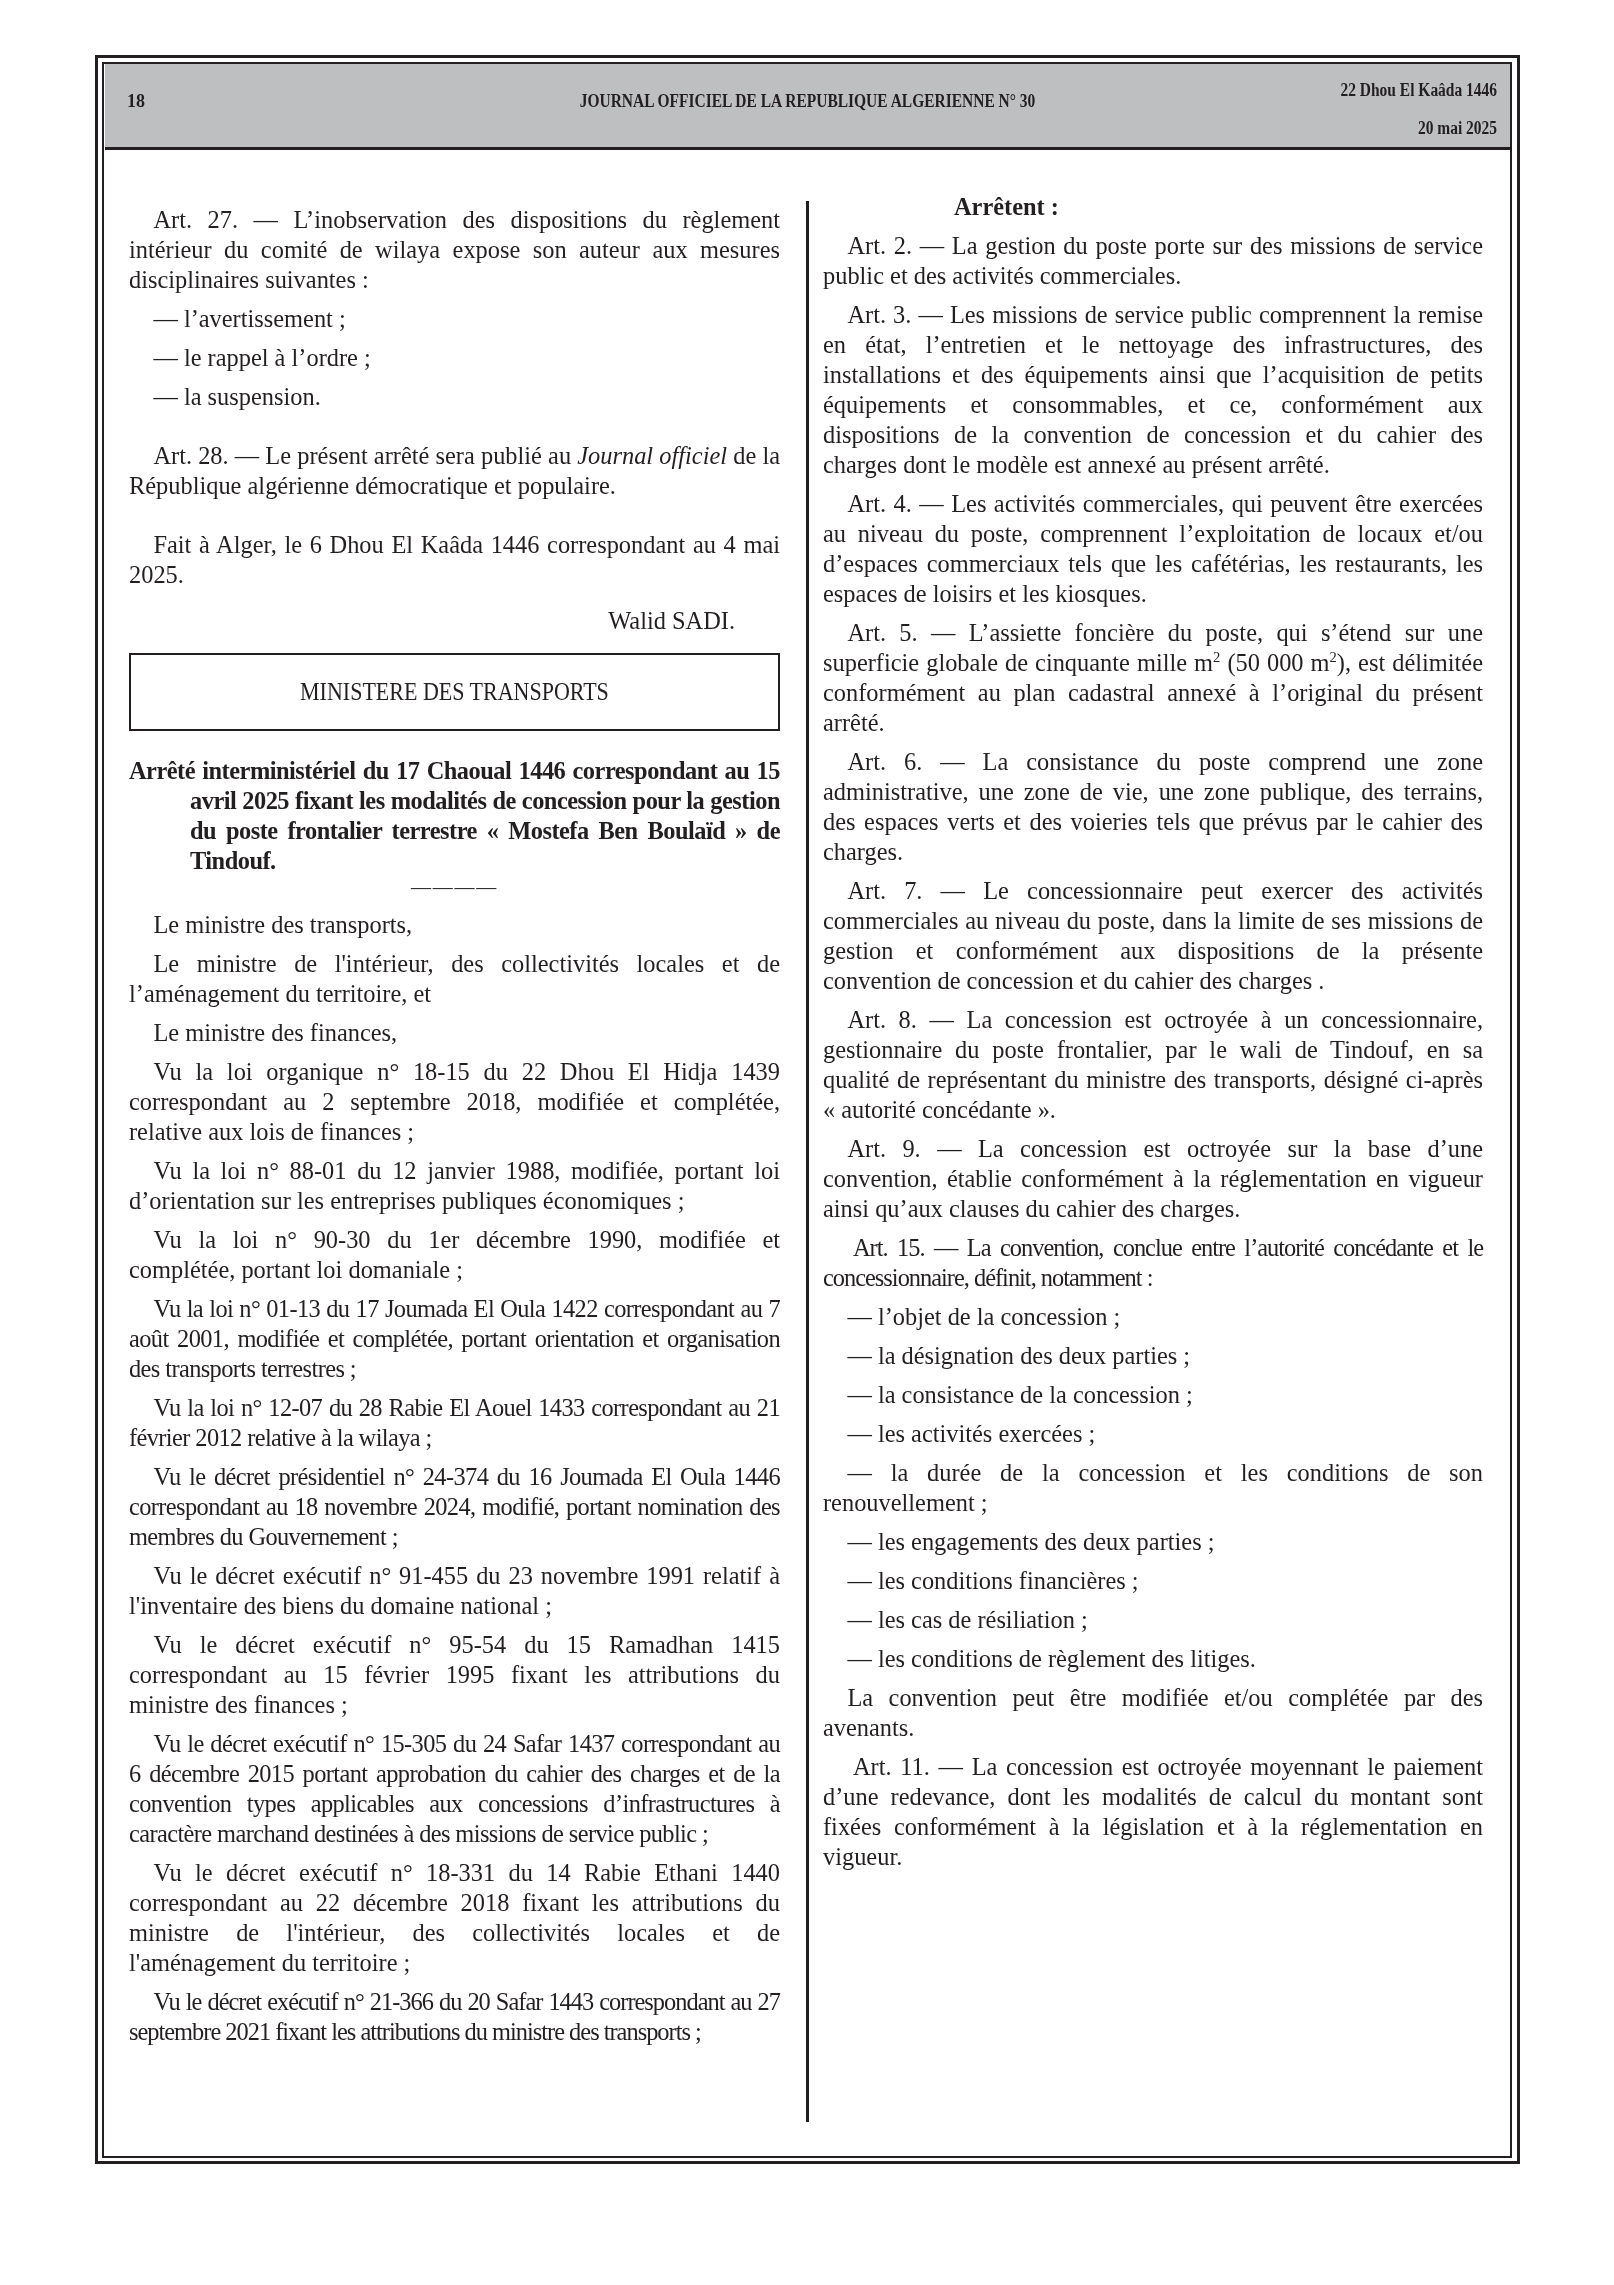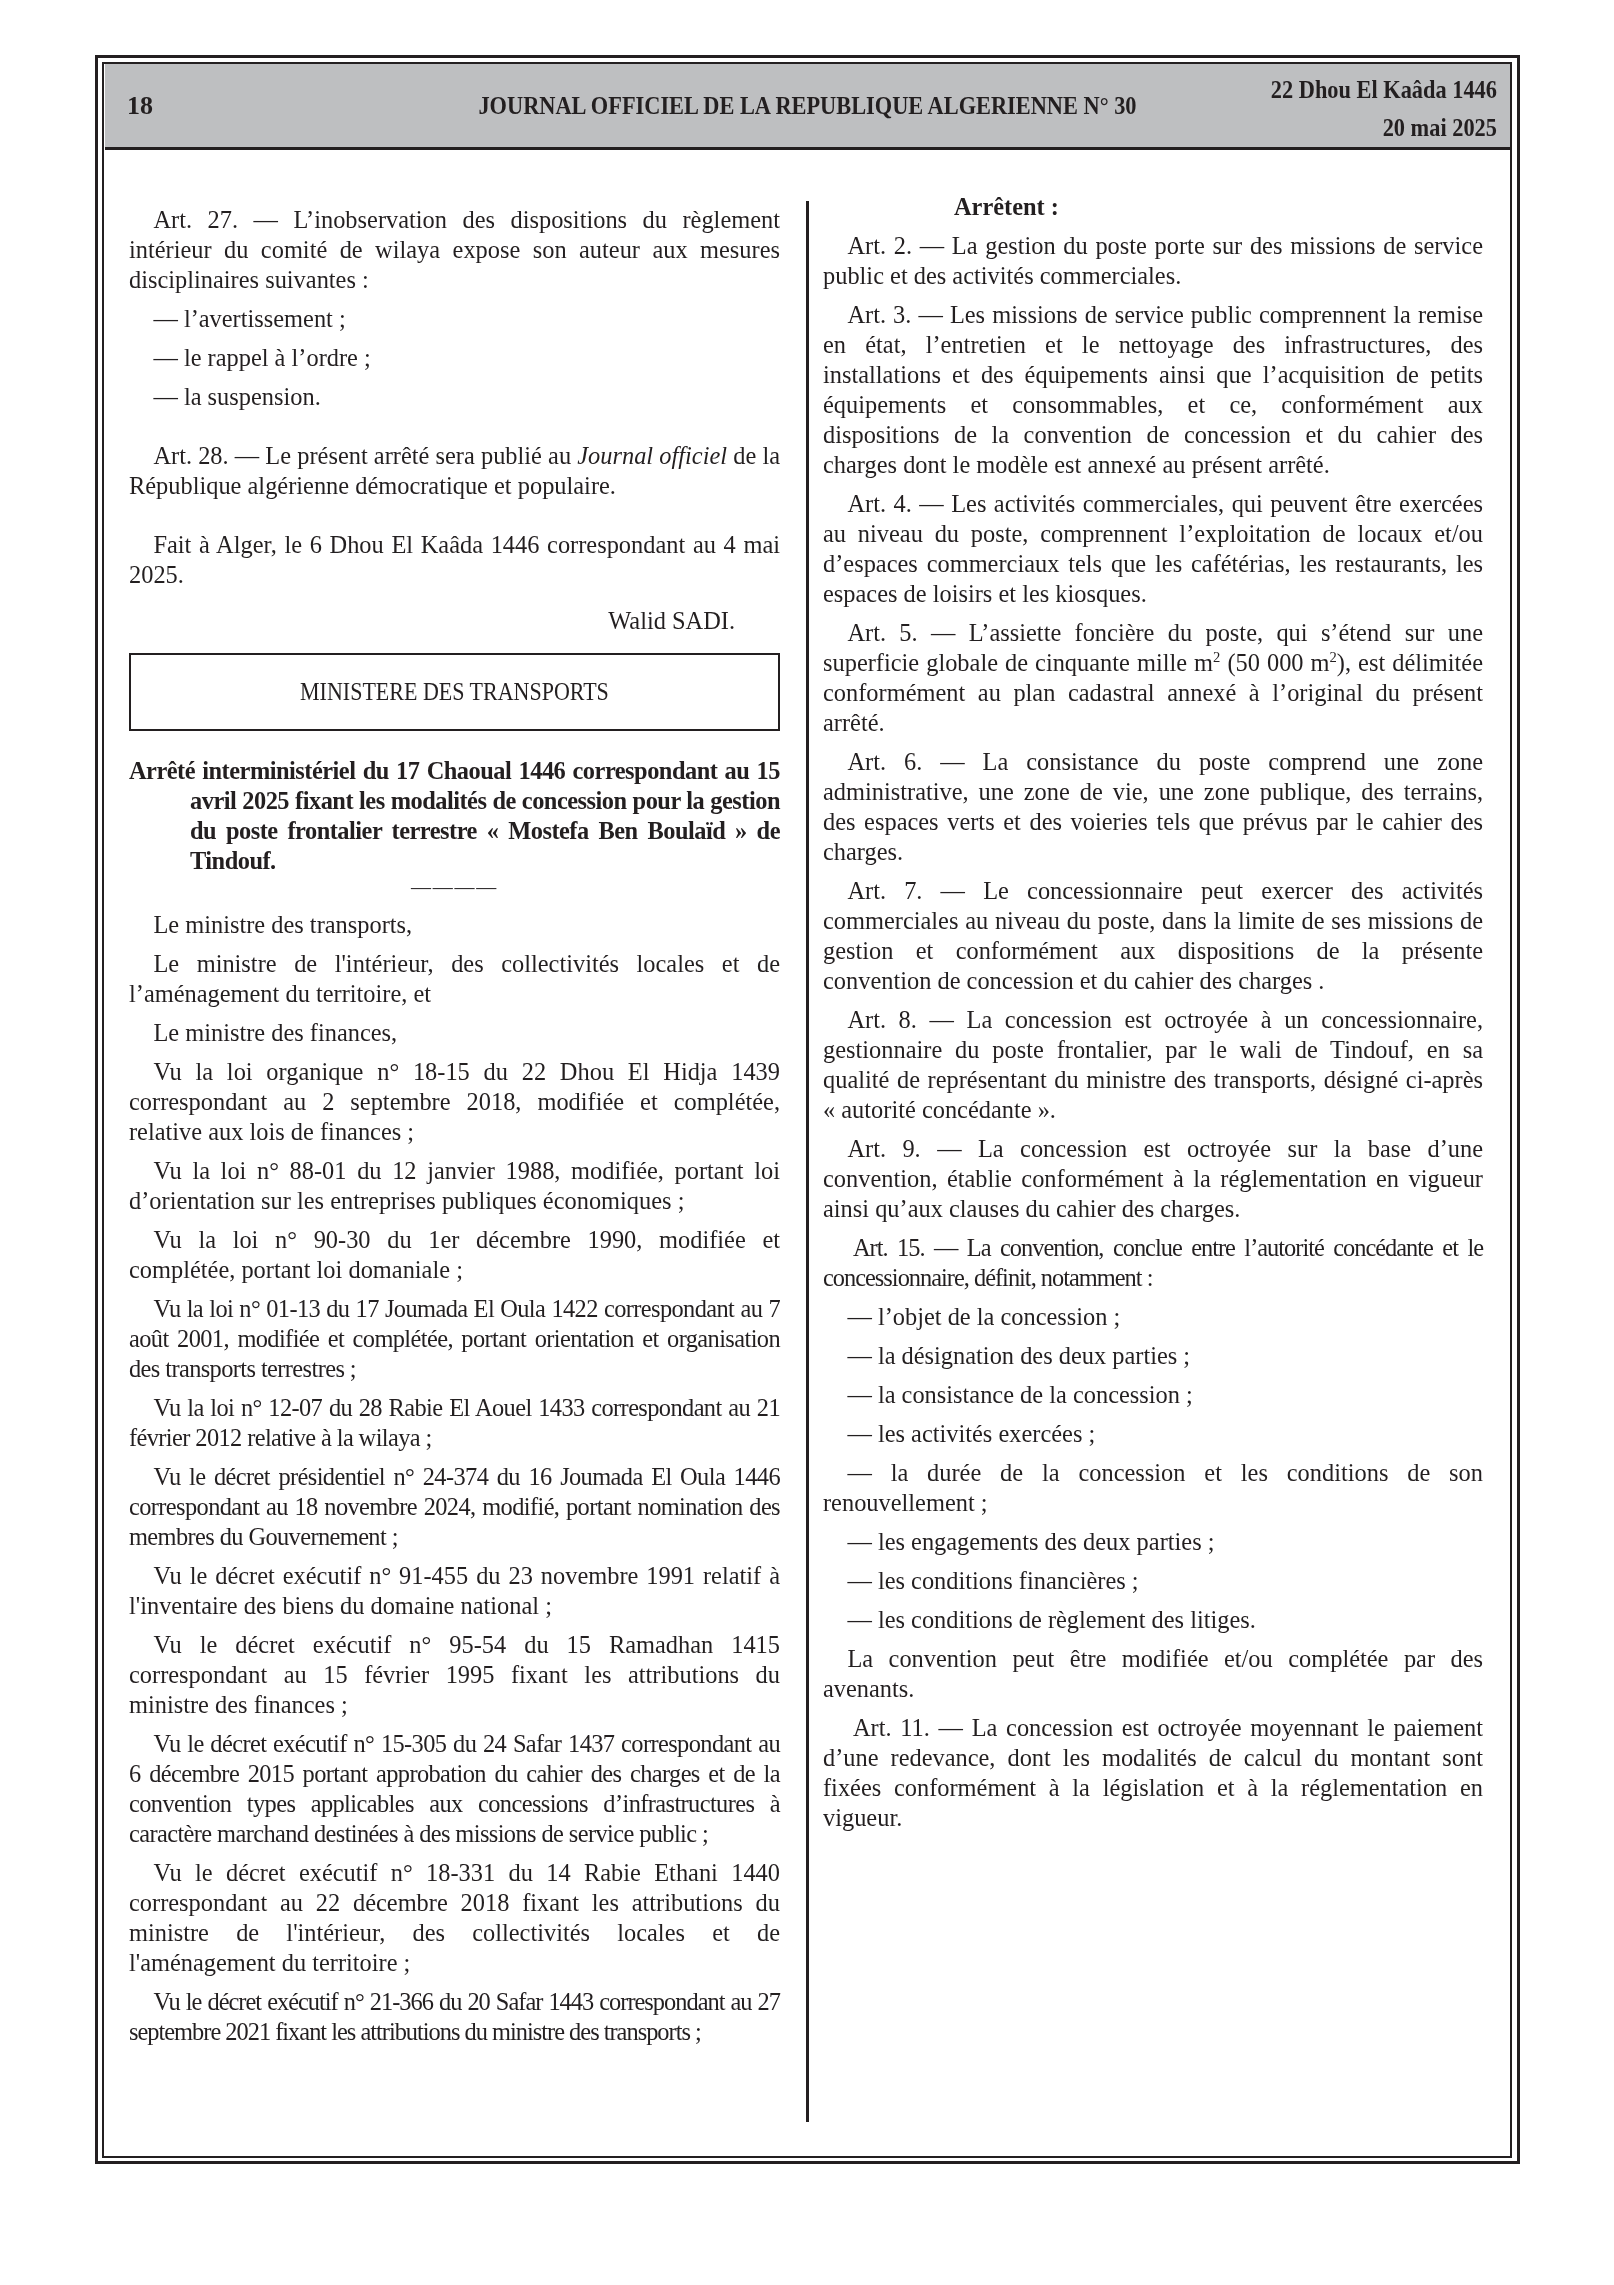--- a/index.html
+++ b/index.html
@@ -4,21 +4,21 @@
 <style>
   html, body { margin: 0; padding: 0; background: #ffffff; }
   body { width: 1615px; height: 2285px; position: relative; overflow: hidden;
          font-family: "Liberation Serif", serif; color: #231f20; }
   .frame-outer { position: absolute; left: 95px; top: 55px; width: 1425px; height: 2109px;
                  border: 3.6px solid #231f20; box-sizing: border-box; }
   .frame-inner { position: absolute; left: 102px; top: 62px; width: 1410px; height: 2096px;
                  border: 2.7px solid #231f20; box-sizing: border-box; }
   .header { position: absolute; left: 105px; top: 64px; width: 1405px; height: 86px;
             background: #bebfc1; border-bottom: 3.6px solid #231f20; box-sizing: border-box;
-            font-weight: bold; font-size: 26px; }
+            font-weight: bold; font-size: 18px; }
   .header .pageno { position: absolute; left: 22px; top: 27px; }
   .header .journal { position: absolute; left: 0; right: 0; top: 27px; text-align: center; letter-spacing: 0px;
                      transform: scaleX(0.86); }
   .header .dates { position: absolute; right: 12.7px; top: 7.2px; text-align: right; line-height: 38px;
                    transform: scaleX(0.86); transform-origin: right center; }
   .col { position: absolute; top: 192px; font-size: 24.4px; line-height: 30px; text-align: justify; }
   .col-left { left: 129px; width: 651px; margin-top: 13px; }
   .col-right { left: 823px; width: 660px; }
   .divider { position: absolute; left: 806px; top: 201px; width: 2.7px; height: 1921px; background: #231f20; }
   .p { text-indent: 24.4px; margin: 0 0 9px 0; }
@@ -98,17 +98,18 @@
   <p class="p">Art. 8. — La concession est octroyée à un concessionnaire, gestionnaire du poste frontalier, par le wali de Tindouf, en sa qualité de représentant du ministre des transports, désigné ci-après « autorité concédante ».</p>
   <p class="p">Art. 9. — La concession est octroyée sur la base d’une convention, établie conformément à la réglementation en vigueur ainsi qu’aux clauses du cahier des charges.</p>
   <p class="p indent2 cond2">Art. 15. — La convention, conclue entre l’autorité concédante et le concessionnaire, définit, notamment :</p>
   <p class="dash">— l’objet de la concession ;</p>
   <p class="dash">— la désignation des deux parties ;</p>
   <p class="dash">— la consistance de la concession ;</p>
   <p class="dash">— les activités exercées ;</p>
   <p class="p">— la durée de la concession et les conditions de son renouvellement ;</p>
   <p class="dash">— les engagements des deux parties ;</p>
   <p class="dash">— les conditions financières ;</p>
+  <p class="dash">— les cas de résiliation ;</p>
   <p class="dash">— les conditions de règlement des litiges.</p>
   <p class="p">La convention peut être modifiée et/ou complétée par des avenants.</p>
   <p class="p indent2">Art. 11. — La concession est octroyée moyennant le paiement d’une redevance, dont les modalités de calcul du montant sont fixées conformément à la législation et à la réglementation en vigueur.</p>
 </div>
 
 
 </body></html>

